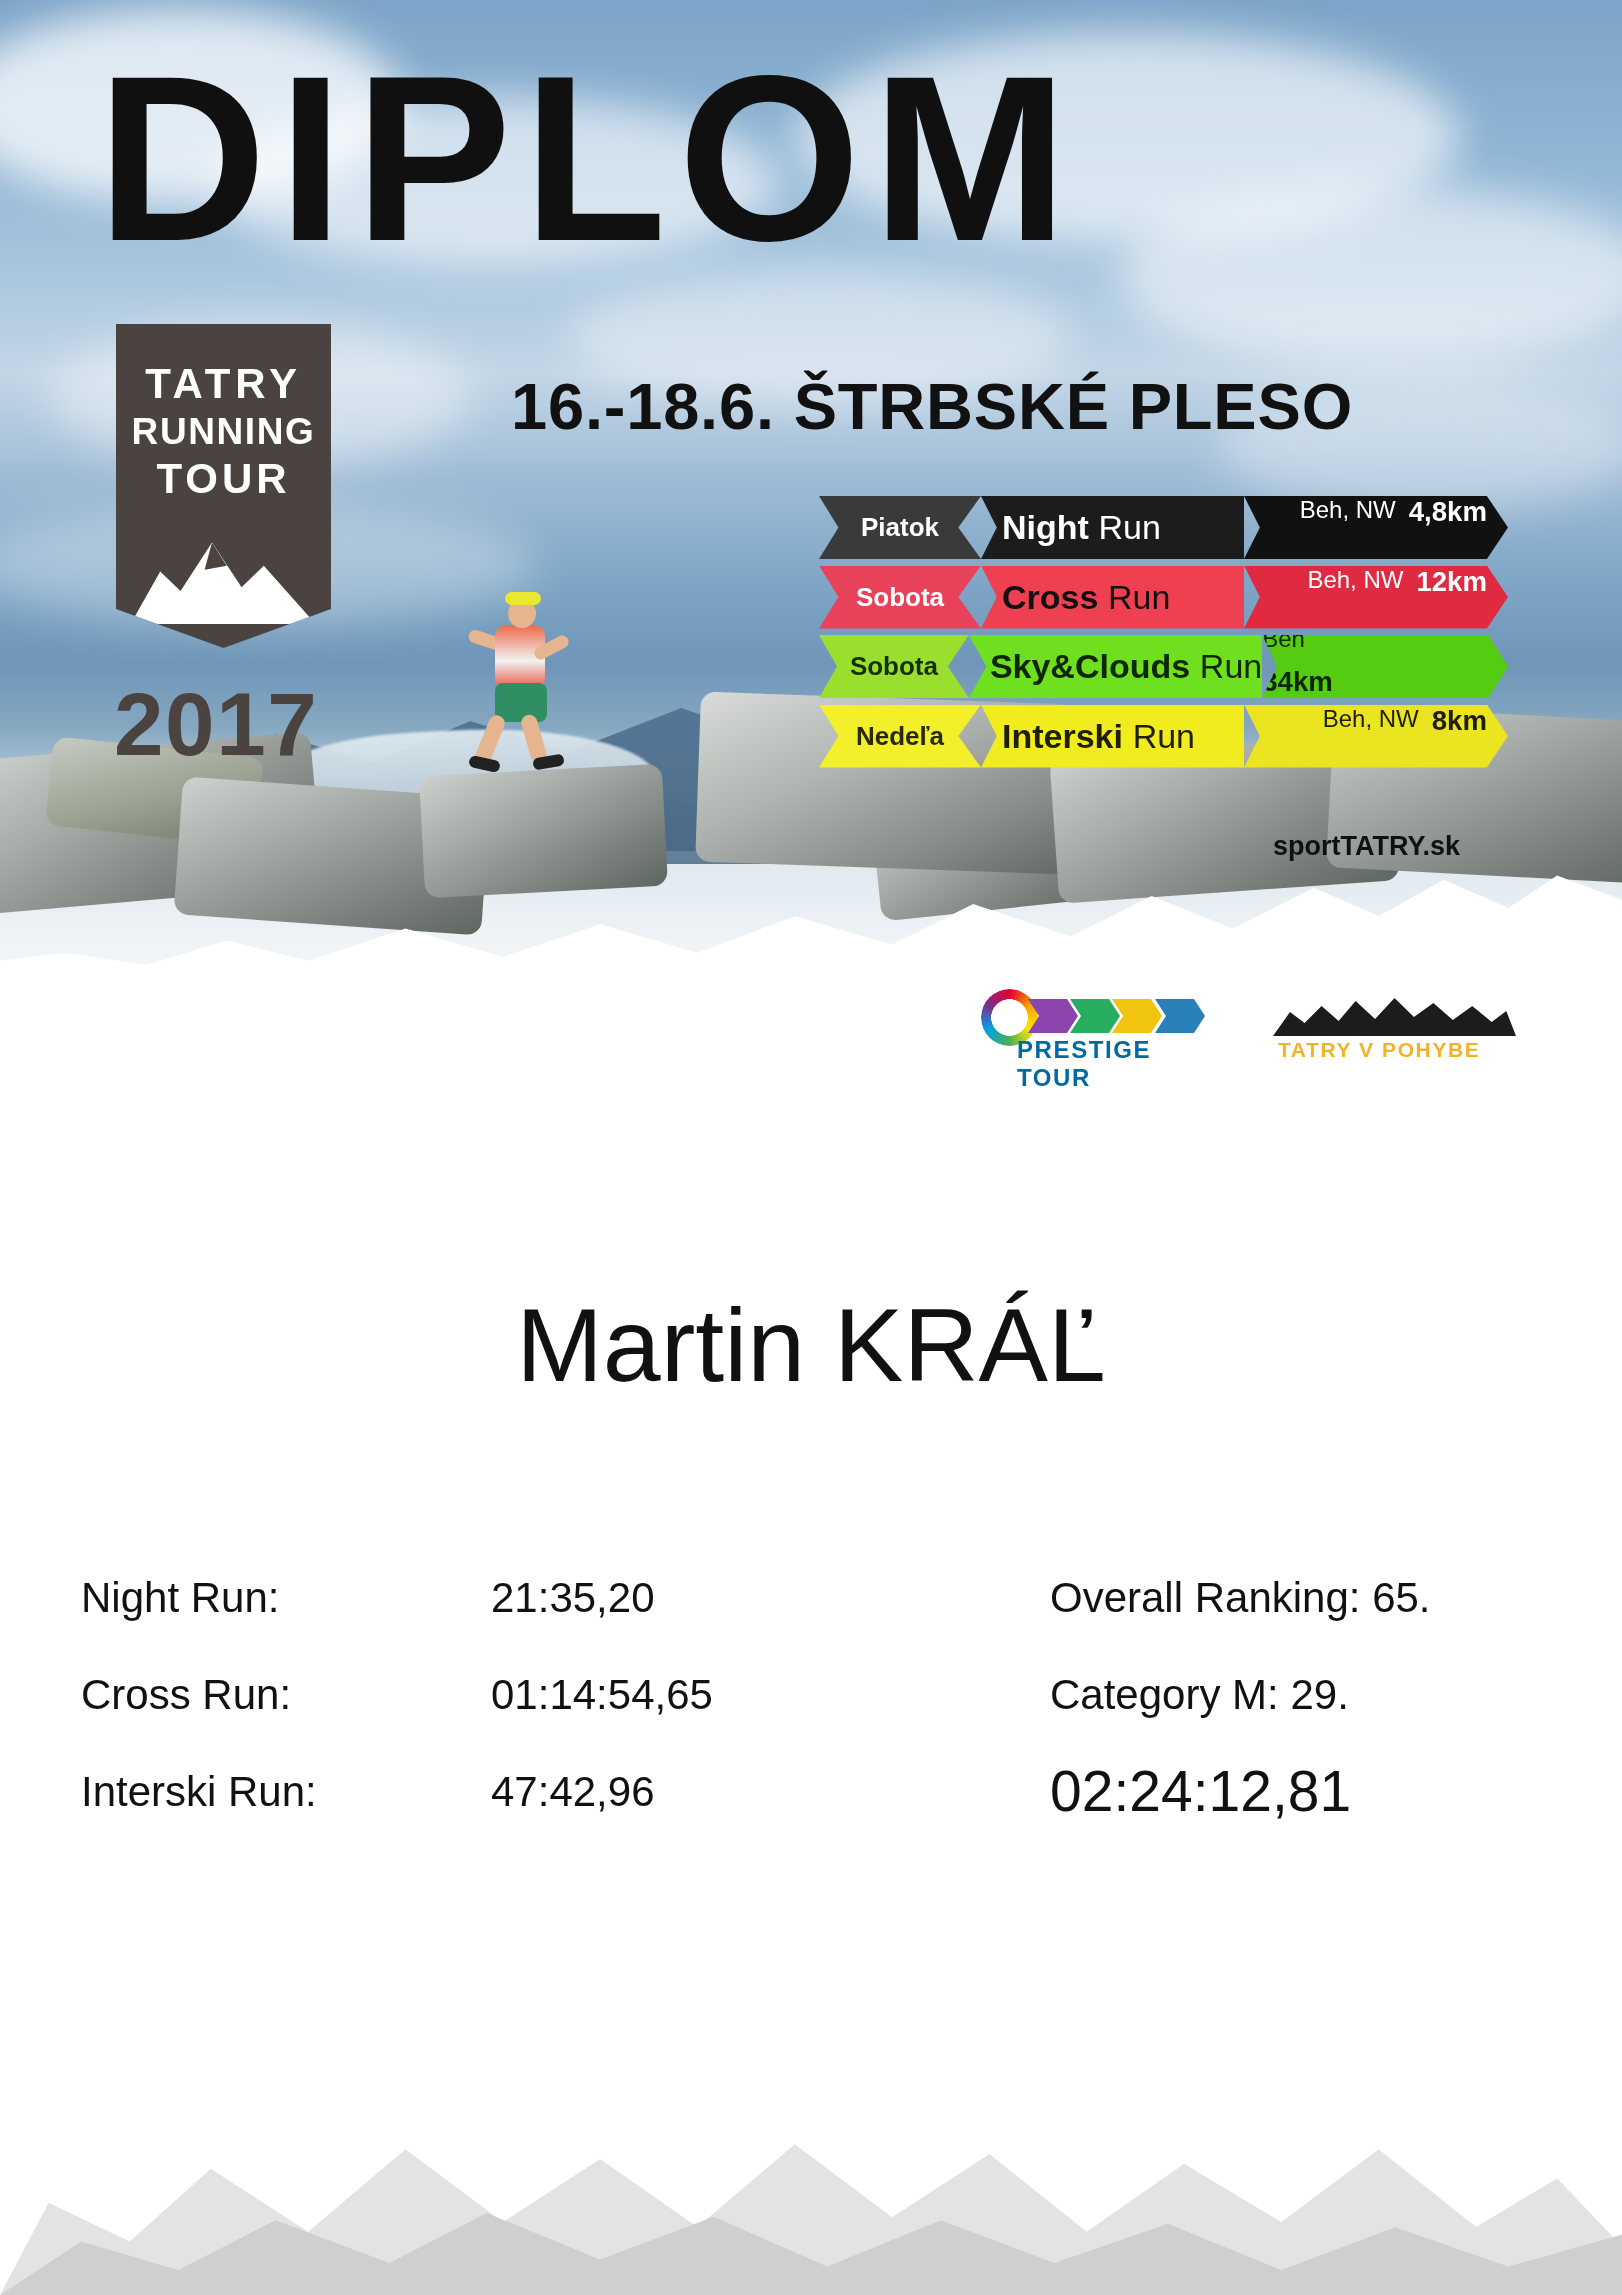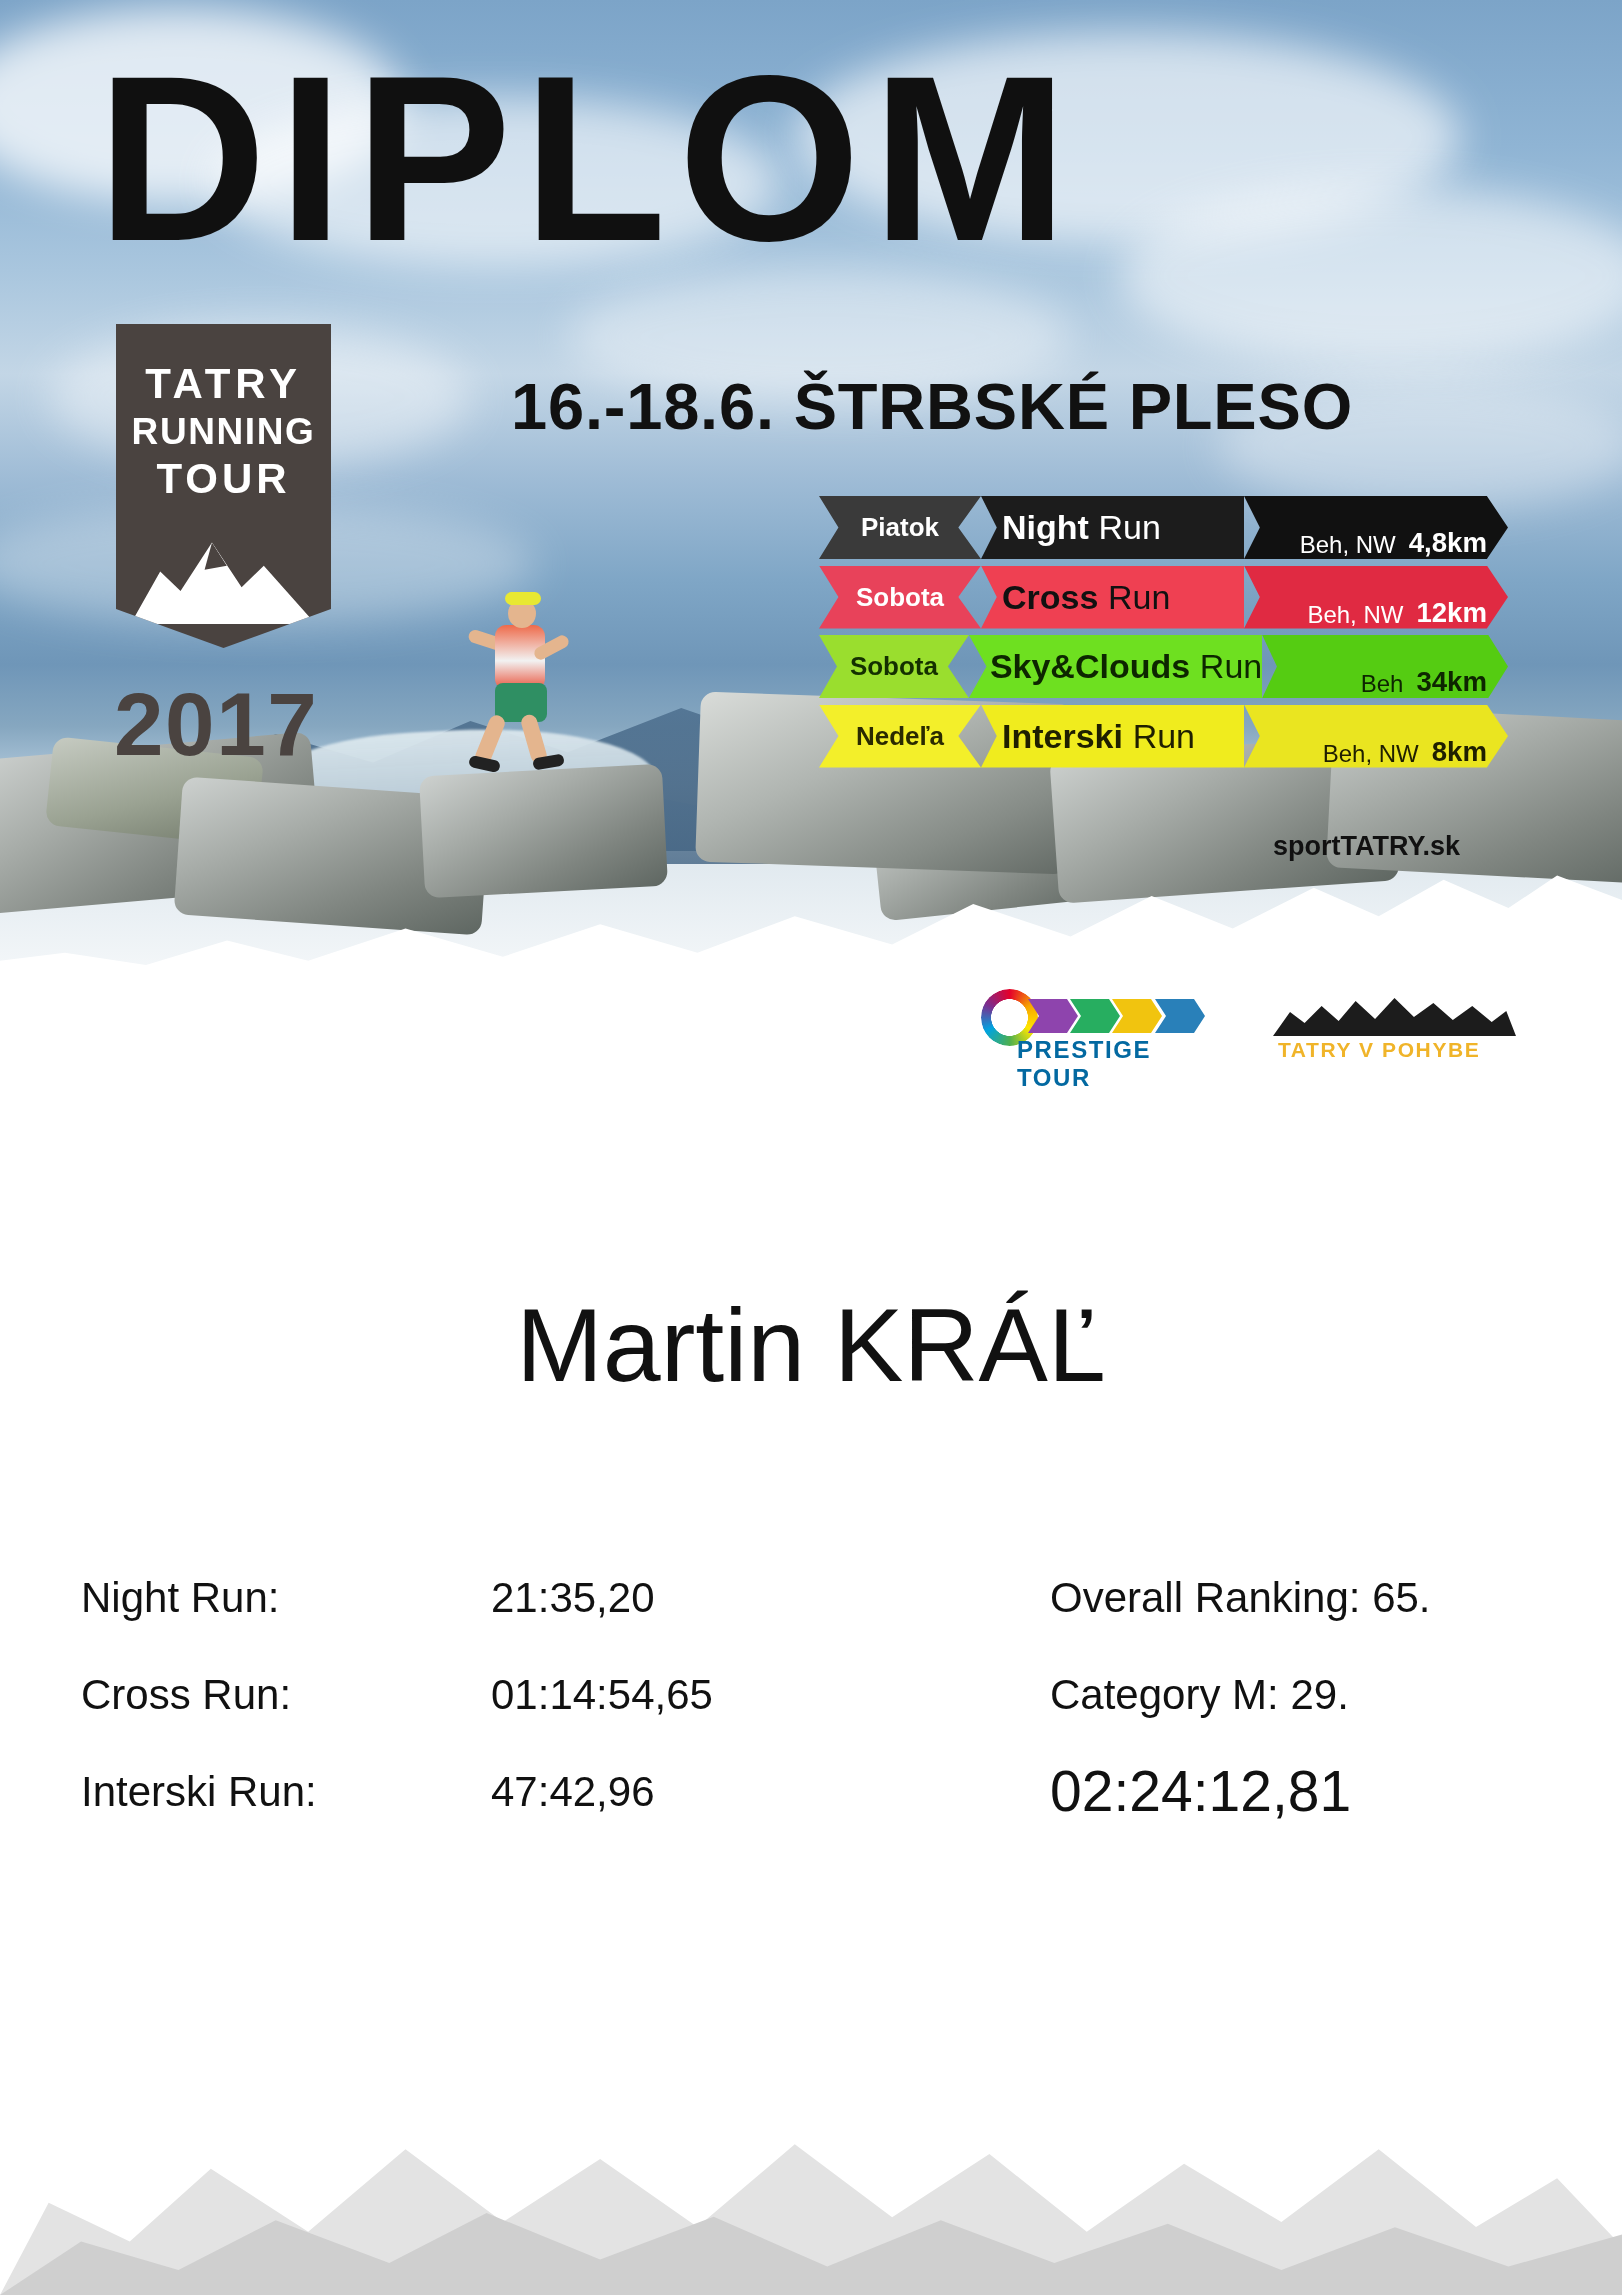--- a/index.html
+++ b/index.html
@@ -205,39 +205,39 @@
   .badge-main {
     flex: 1;
     display: flex; align-items: center; padding-left: 21px;
     font-size: 34px;
     color: #111;
     clip-path: polygon(0 0, 100% 0, 100% 100%, 0 100%, 6% 50%);
   }
   .badge-main b { font-weight: bold; margin-right: 9.7px; text-align: center; }
   .badge-tail {
     width: 243px;
-    display: flex; align-items: flex-end; justify-content: flex-end;
+    display: flex; align-items: flex-start; justify-content: flex-end;
     padding-right: 21px;
     gap: 13px;
     font-size: 24px;
     clip-path: polygon(0 0, 92% 0, 100% 50%, 92% 100%, 0 100%, 6% 50%);
   }
   .badge-tail .km { font-size: 27.6px; font-weight: bold; }
 
   .row-night .badge-day  { background: #3a3a3a; }
   .row-night .badge-main { background: #1c1c1c; color: #fff; }
   .row-night .badge-tail { background: #111111; color: #fff; }
 
   .row-cross .badge-day  { background: #e8425a; }
   .row-cross .badge-main { background: #ef4052; color: #111; }
   .row-cross .badge-tail { background: #e02a42; color: #fff; }
 
   .row-sky .badge-day  { background: #9ade2e; color:#143000; }
   .row-sky .badge-main { background: #6ee020; color: #0d2600; }
-  .row-sky .badge-tail { background: #55cc12; color: #0d2600; }
+  .row-sky .badge-tail { background: #55cc12; color: #0d2600; flex-direction: column; }
 
   .row-inter .badge-day  { background: #f3ef2a; color:#2a2a00; }
   .row-inter .badge-main { background: #f0ec1e; color: #1f1f00; }
   .row-inter .badge-tail { background: #eae520; color: #1f1f00; }
 
   .sport-url {
     position: absolute;
     left: 1273px; top: 831px;
     font-size: 27px;
     font-weight: bold;

